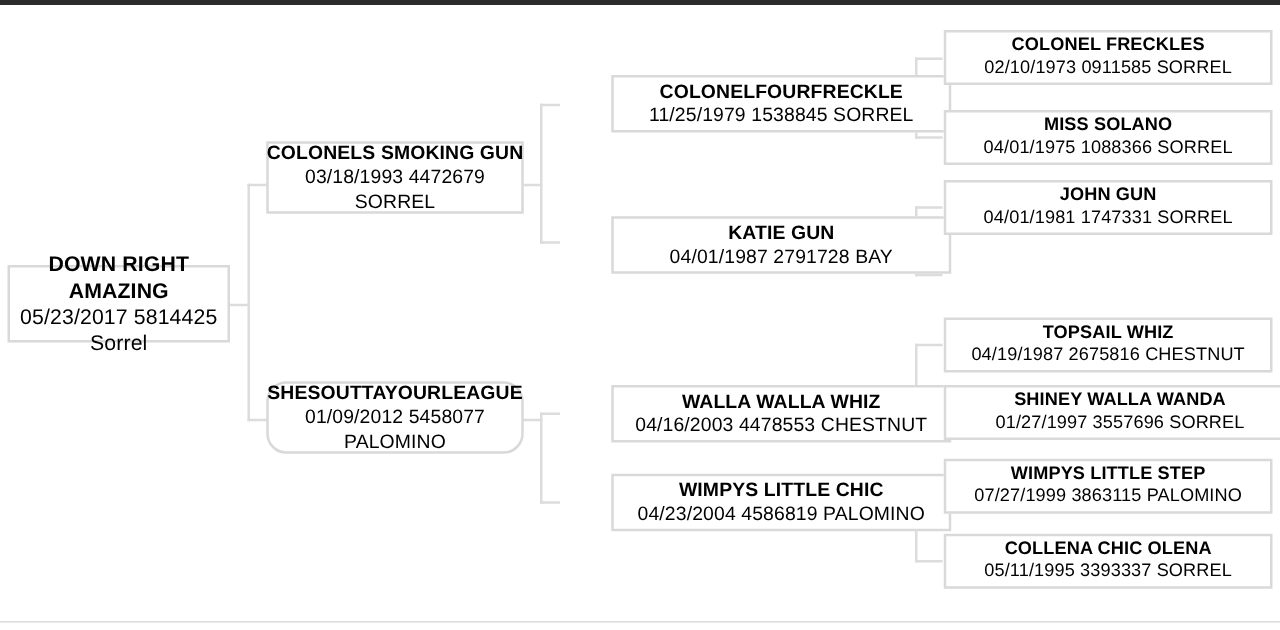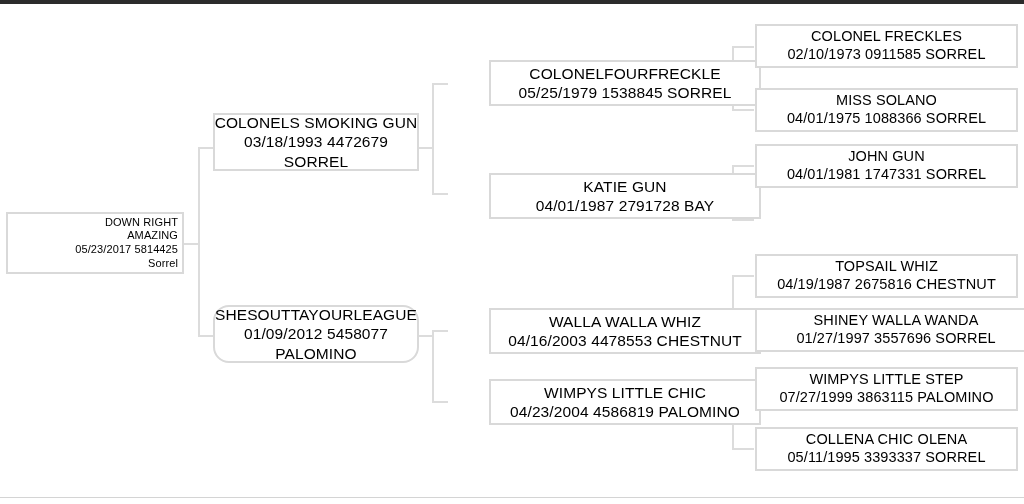--- a/index.html
+++ b/index.html
@@ -44,29 +44,29 @@
     display: flex;
     flex-direction: column;
     align-items: center;
     justify-content: center;
     text-align: center;
     line-height: 1.24;
     padding: 2px 4px;
     white-space: nowrap;
   }
   .node .nm {
-    font-weight: normal;
+    font-weight: bold;
     letter-spacing: 0.1px;
   }
   .node .meta {
     font-weight: normal;
     letter-spacing: 0.1px;
   }
   
-  .gen0 { font-size: 11px; align-items: flex-end; }
+  .gen0 { font-size: 17px; }
   .gen1 { font-size: 15.5px; }
   .gen2 { font-size: 15.5px; margin-left: 42px; }
   .gen3 { font-size: 14.5px; }
 
   .conn {
     position: absolute;
     background: #dcdcdc;
   }
   .conn.h { height: 2px; }
   .conn.v { width: 2px; }
@@ -127,21 +127,21 @@
   </div>
 
   <div class="node gen1" style="left:213px; top:305px; width:206px; height:58px;border-radius:16px;">
     <div class="nm">SHESOUTTAYOURLEAGUE</div>
     <div class="meta">01/09/2012 5458077</div>
     <div class="meta">PALOMINO</div>
   </div>
 
   <div class="node gen2" style="left:447px; top:60px; width:272px; height:46px;">
     <div class="nm">COLONELFOURFRECKLE</div>
-    <div class="meta">05/25/1979 1538845 SORREL</div>
+    <div class="meta">11/25/1979 1538845 SORREL</div>
   </div>
 
   <div class="node gen2" style="left:447px; top:173px; width:272px; height:46px;">
     <div class="nm">KATIE GUN</div>
     <div class="meta">04/01/1987 2791728 BAY</div>
   </div>
 
   <div class="node gen2" style="left:447px; top:308px; width:272px; height:46px;">
     <div class="nm">WALLA WALLA WHIZ</div>
     <div class="meta">04/16/2003 4478553 CHESTNUT</div>

